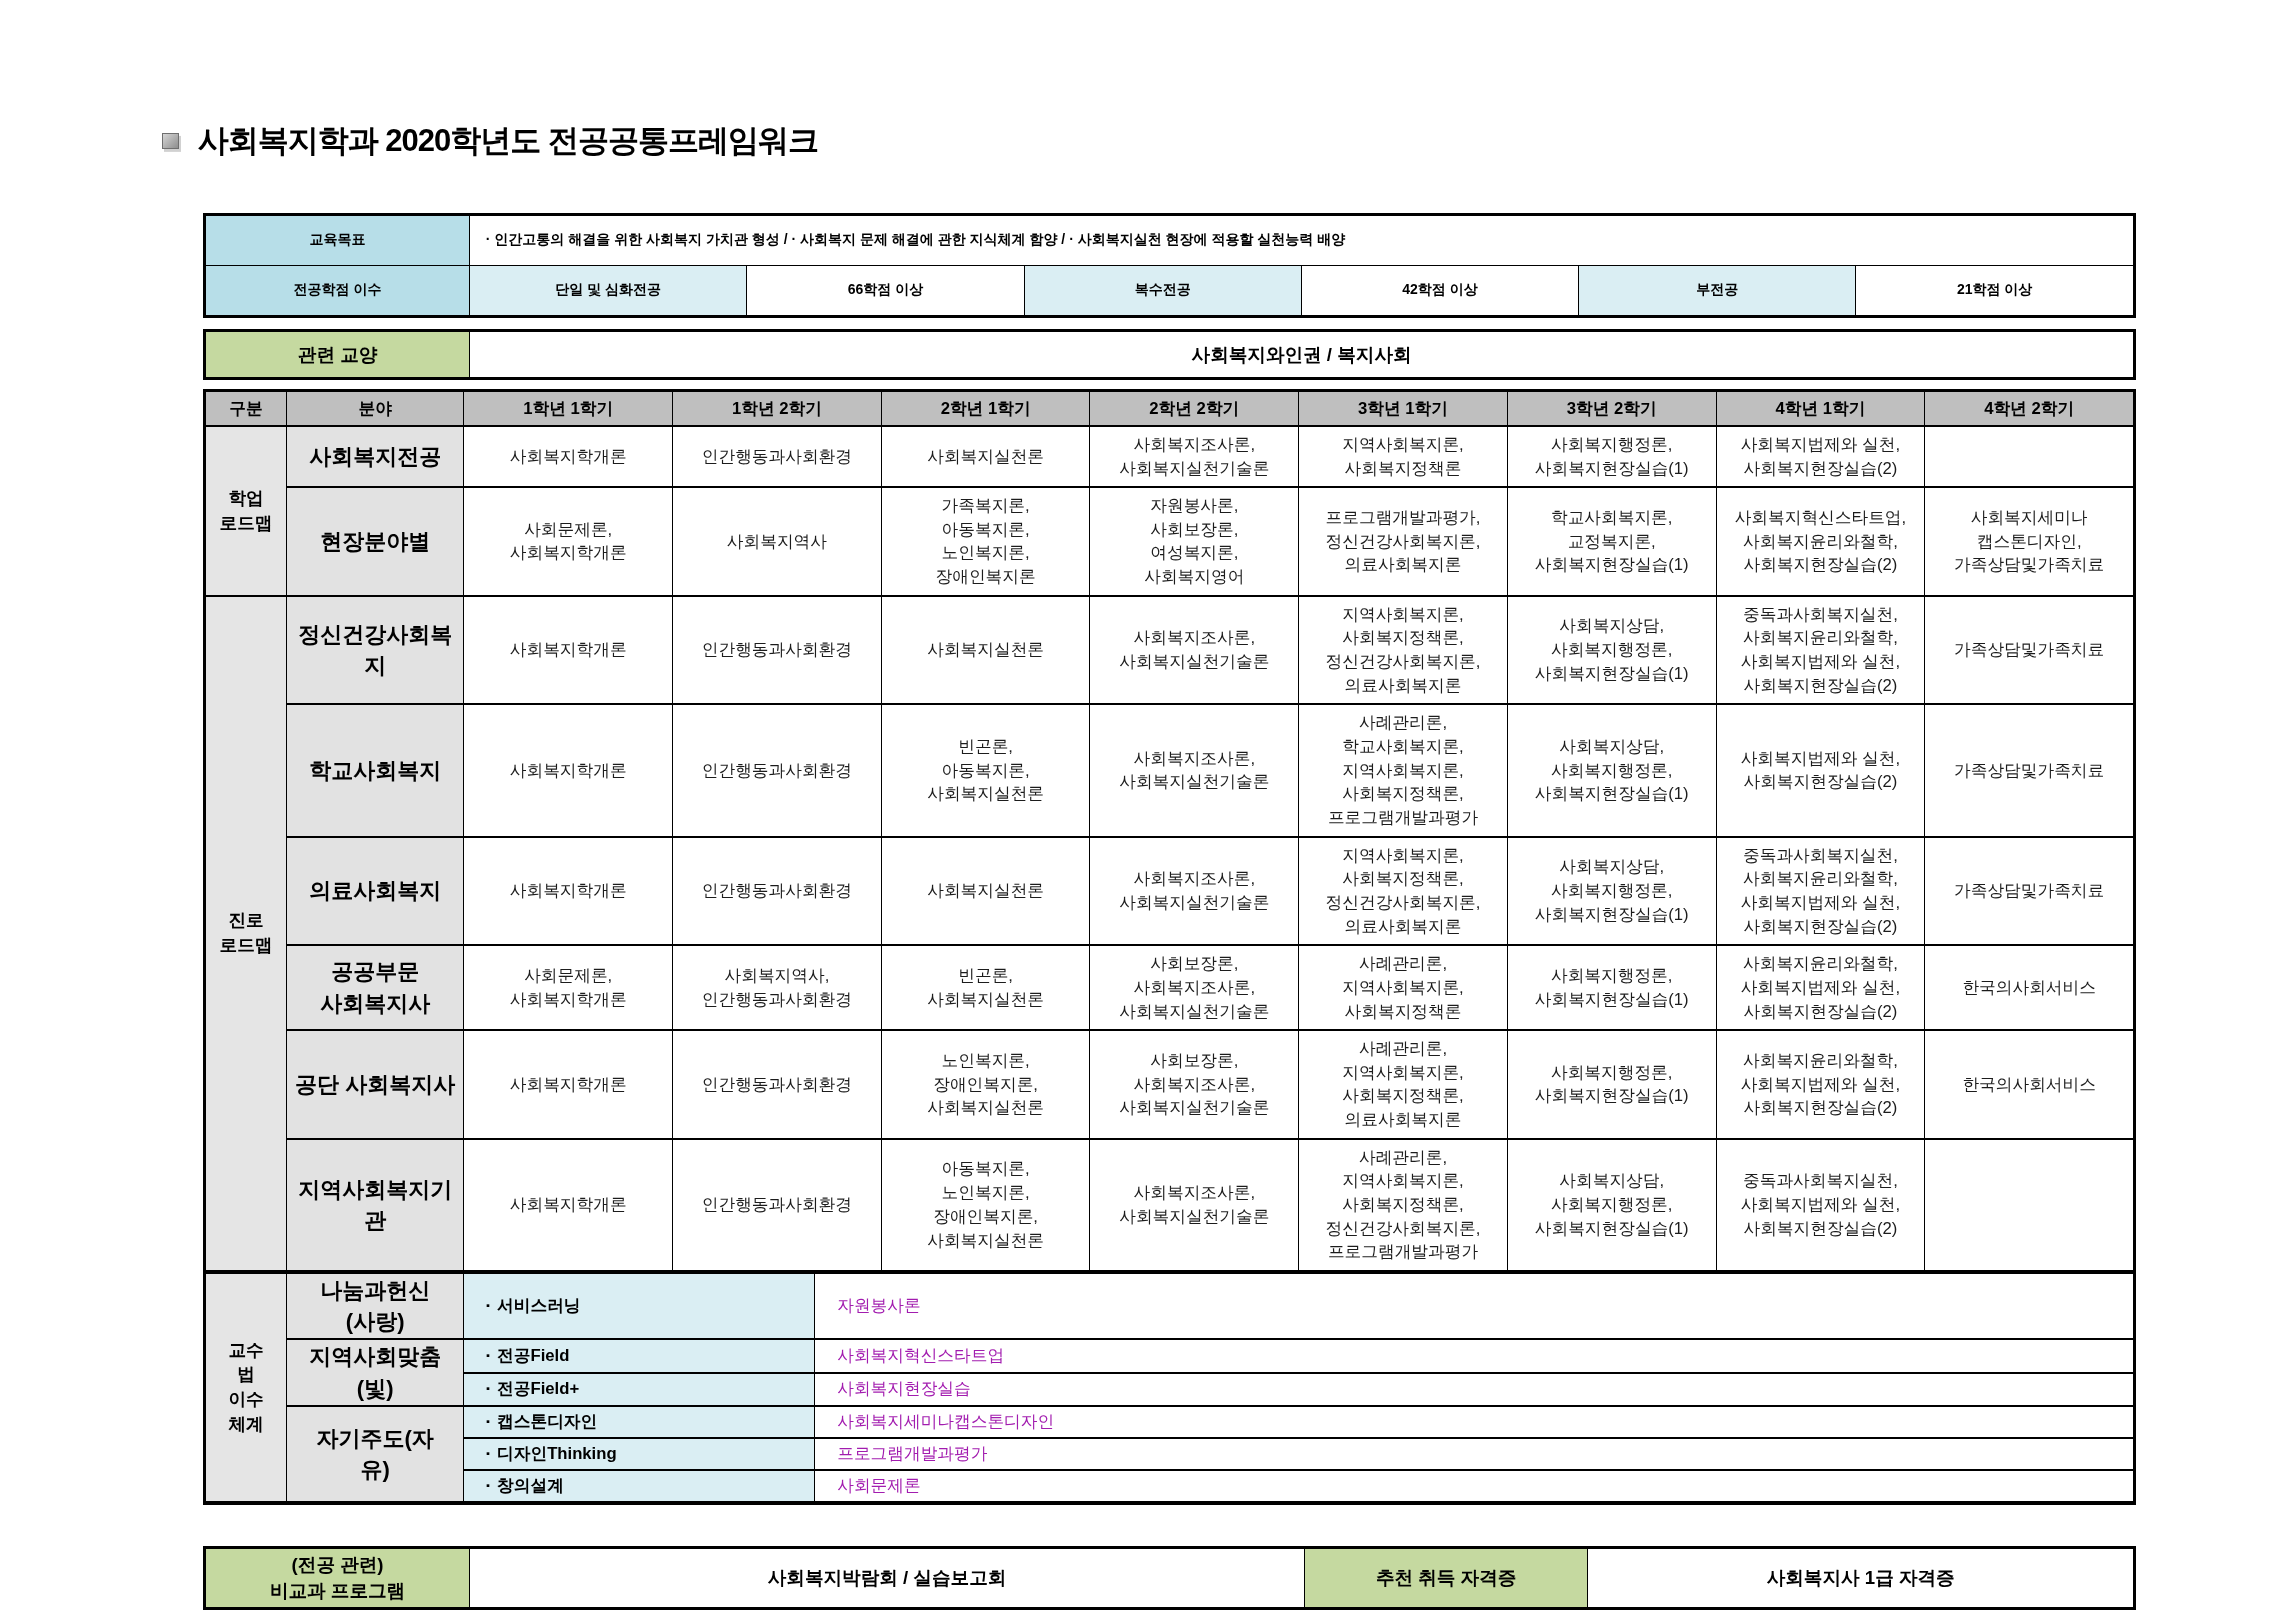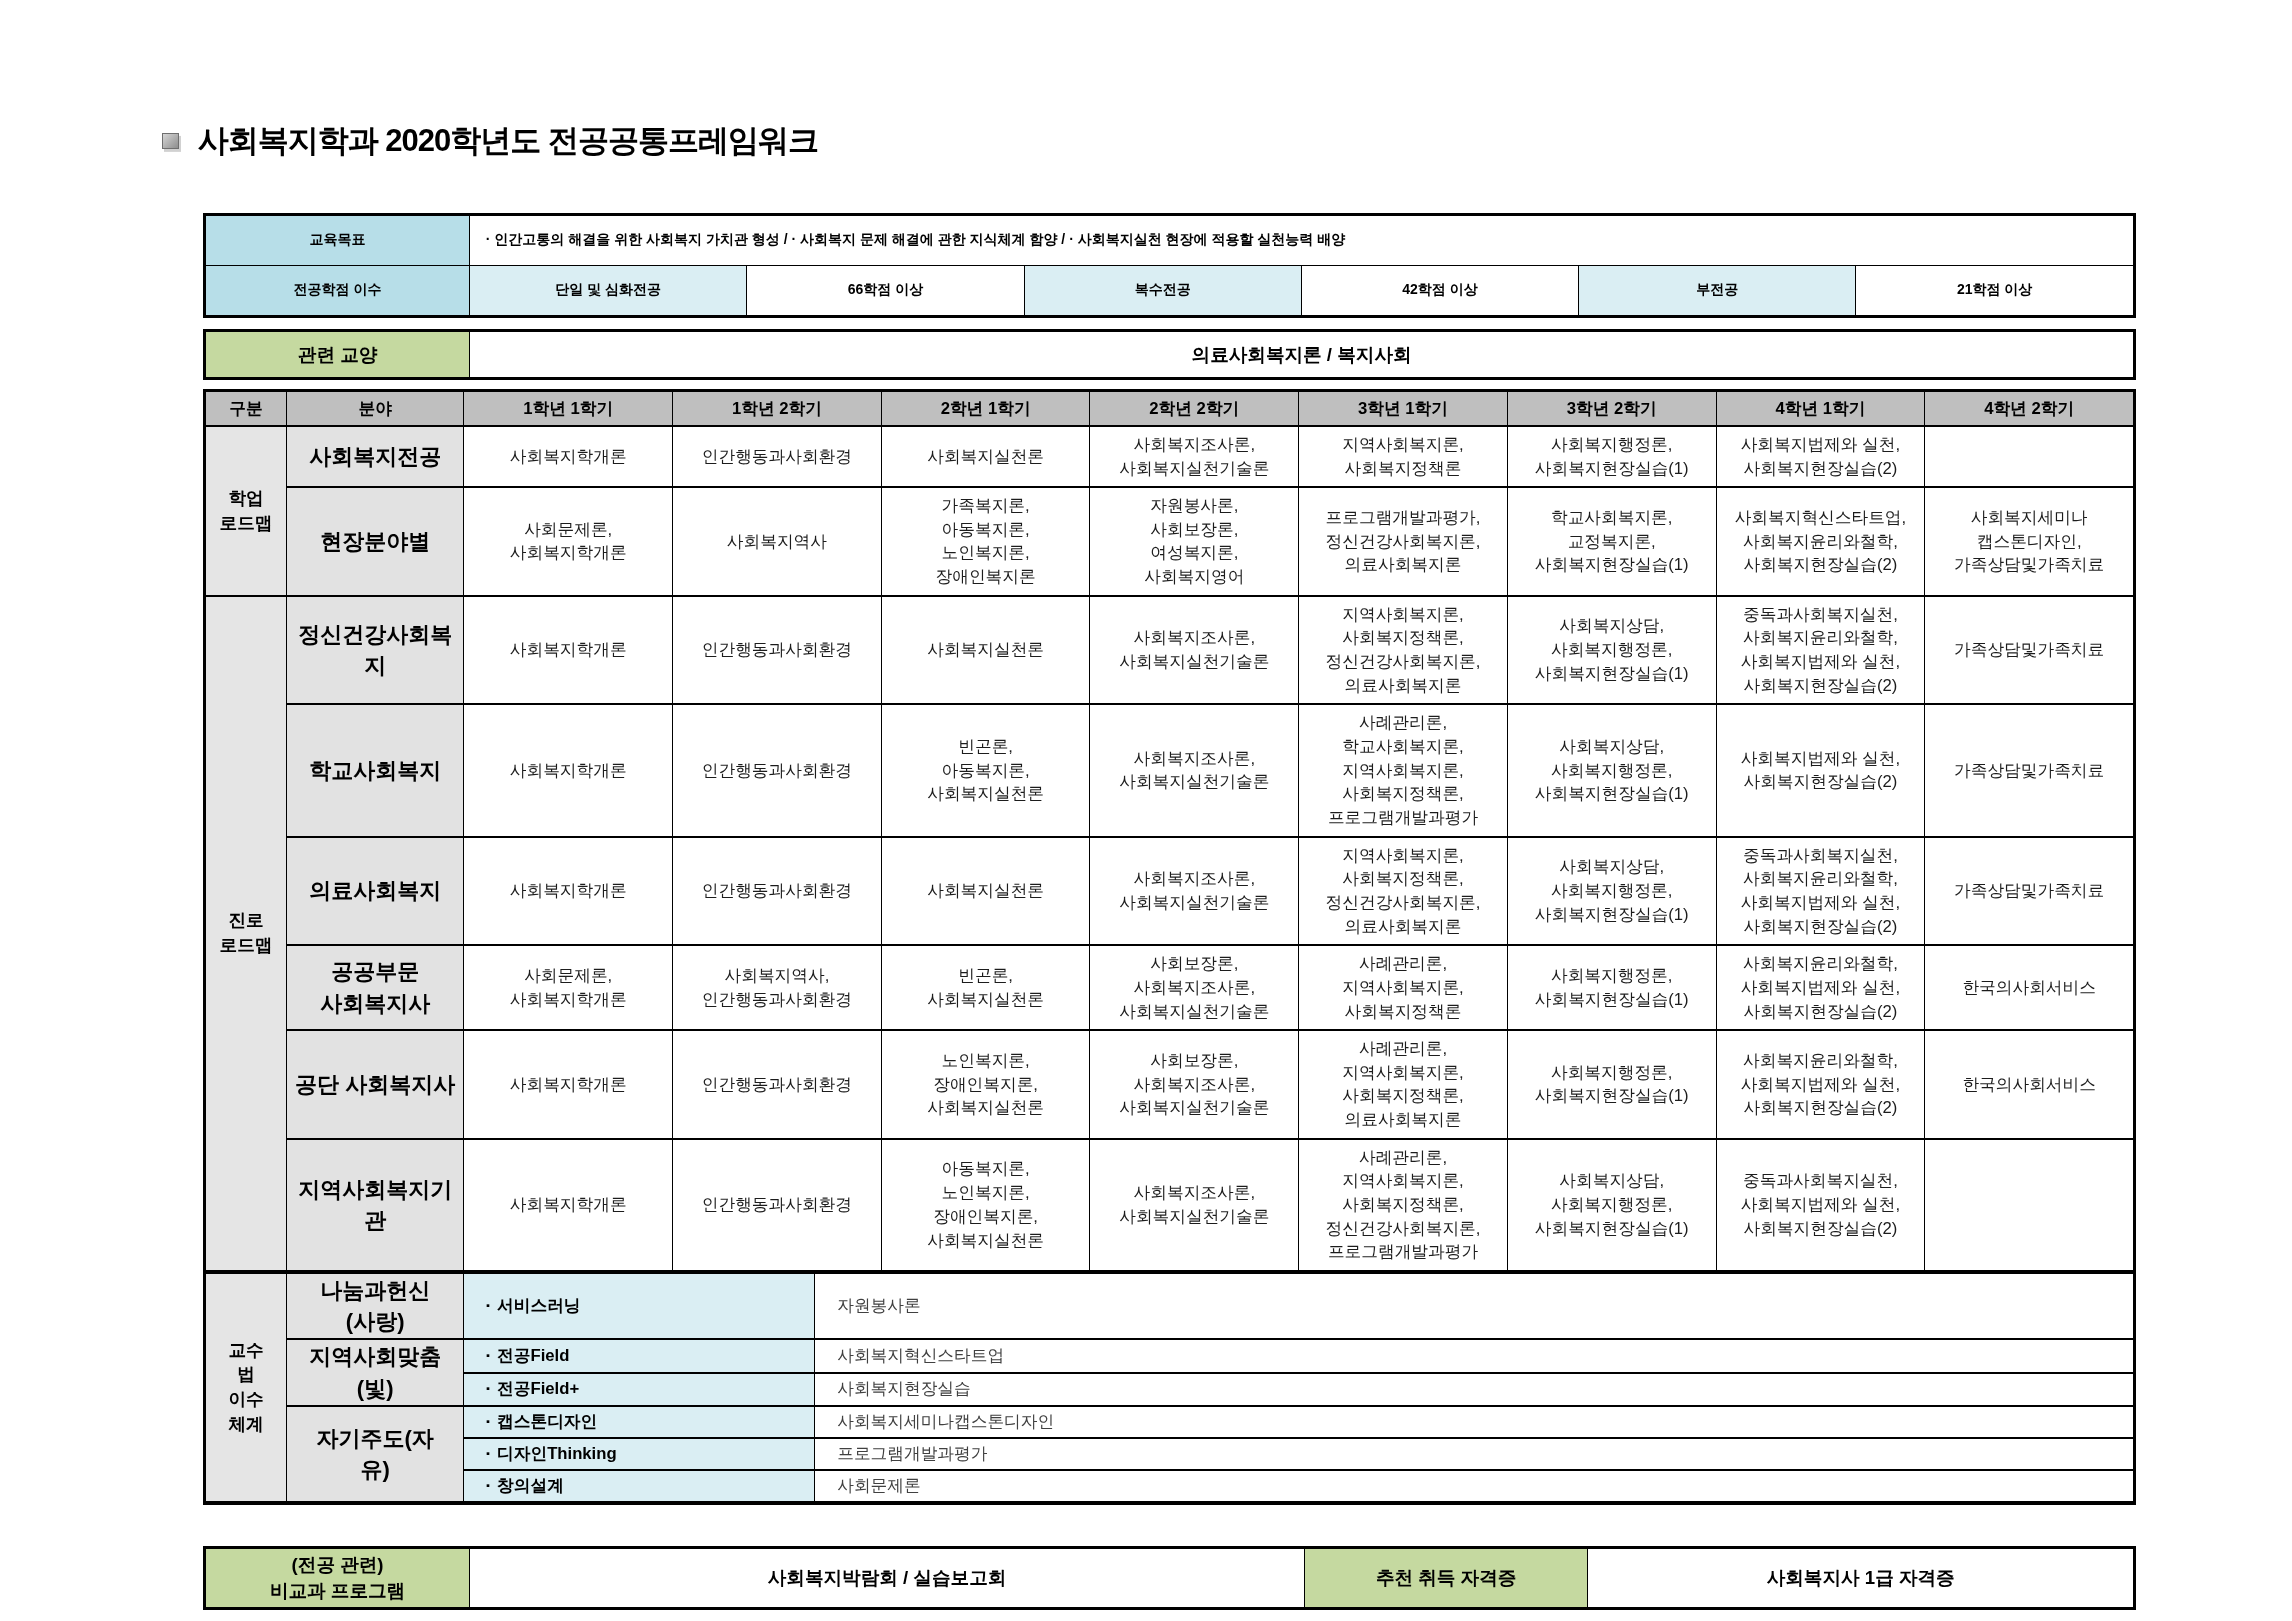--- a/index.html
+++ b/index.html
@@ -36,21 +36,21 @@
   .roadmap tbody td { border-width:2px 1px; }
   .roadmap tbody tr.group-start td { border-top-width:2.9px; }
   .group-cell { background:#e5e5e5; font-weight:bold; font-size:17.6px; white-space:pre-line; }
   .field-cell { background:#e2e2e2; font-weight:bold; font-size:22px; white-space:pre-line; }
   .course-cell { font-size:16.7px; color:#1c1c1c; padding:5.9px 2.9px; }
 
   
   .teaching td { border-width:2px 1px; height:28px; padding:1px 22px; }
   .method-cell { background:#daeef3; text-align:left; font-weight:bold; }
   .method-cell .sq { font-size:10.8px; margin-right:6.9px; vertical-align:2px; }
-  .course-line { text-align:left; padding-left:13.7px; color:#404040; }
+  .course-line { text-align:left; padding-left:13.7px; color:#a21caf; }
 
   
   .extras td { height:49px; font-weight:bold; font-size:18.6px; }
 </style>
 </head>
 <body>
 
 <div class="page">
   <div class="content">
 
@@ -90,21 +90,21 @@
 
     <div class="frame mt10">
       <table class="liberal-table">
         <colgroup>
             <col style="width:13.7%">
             <col style="width:86.3%">
           </colgroup>
         <tbody>
             <tr>
           <td class="bg-green">관련 교양</td>
-          <td>의료사회복지론  /  복지사회</td>
+          <td>사회복지와인권  /  복지사회</td>
         </tr>
       </tbody>
         </table>
     </div>
 
     <div class="frame mt8">
       <table class="roadmap">
         <colgroup>
           <col style="width:4.2%">
             <col style="width:9.2%">

